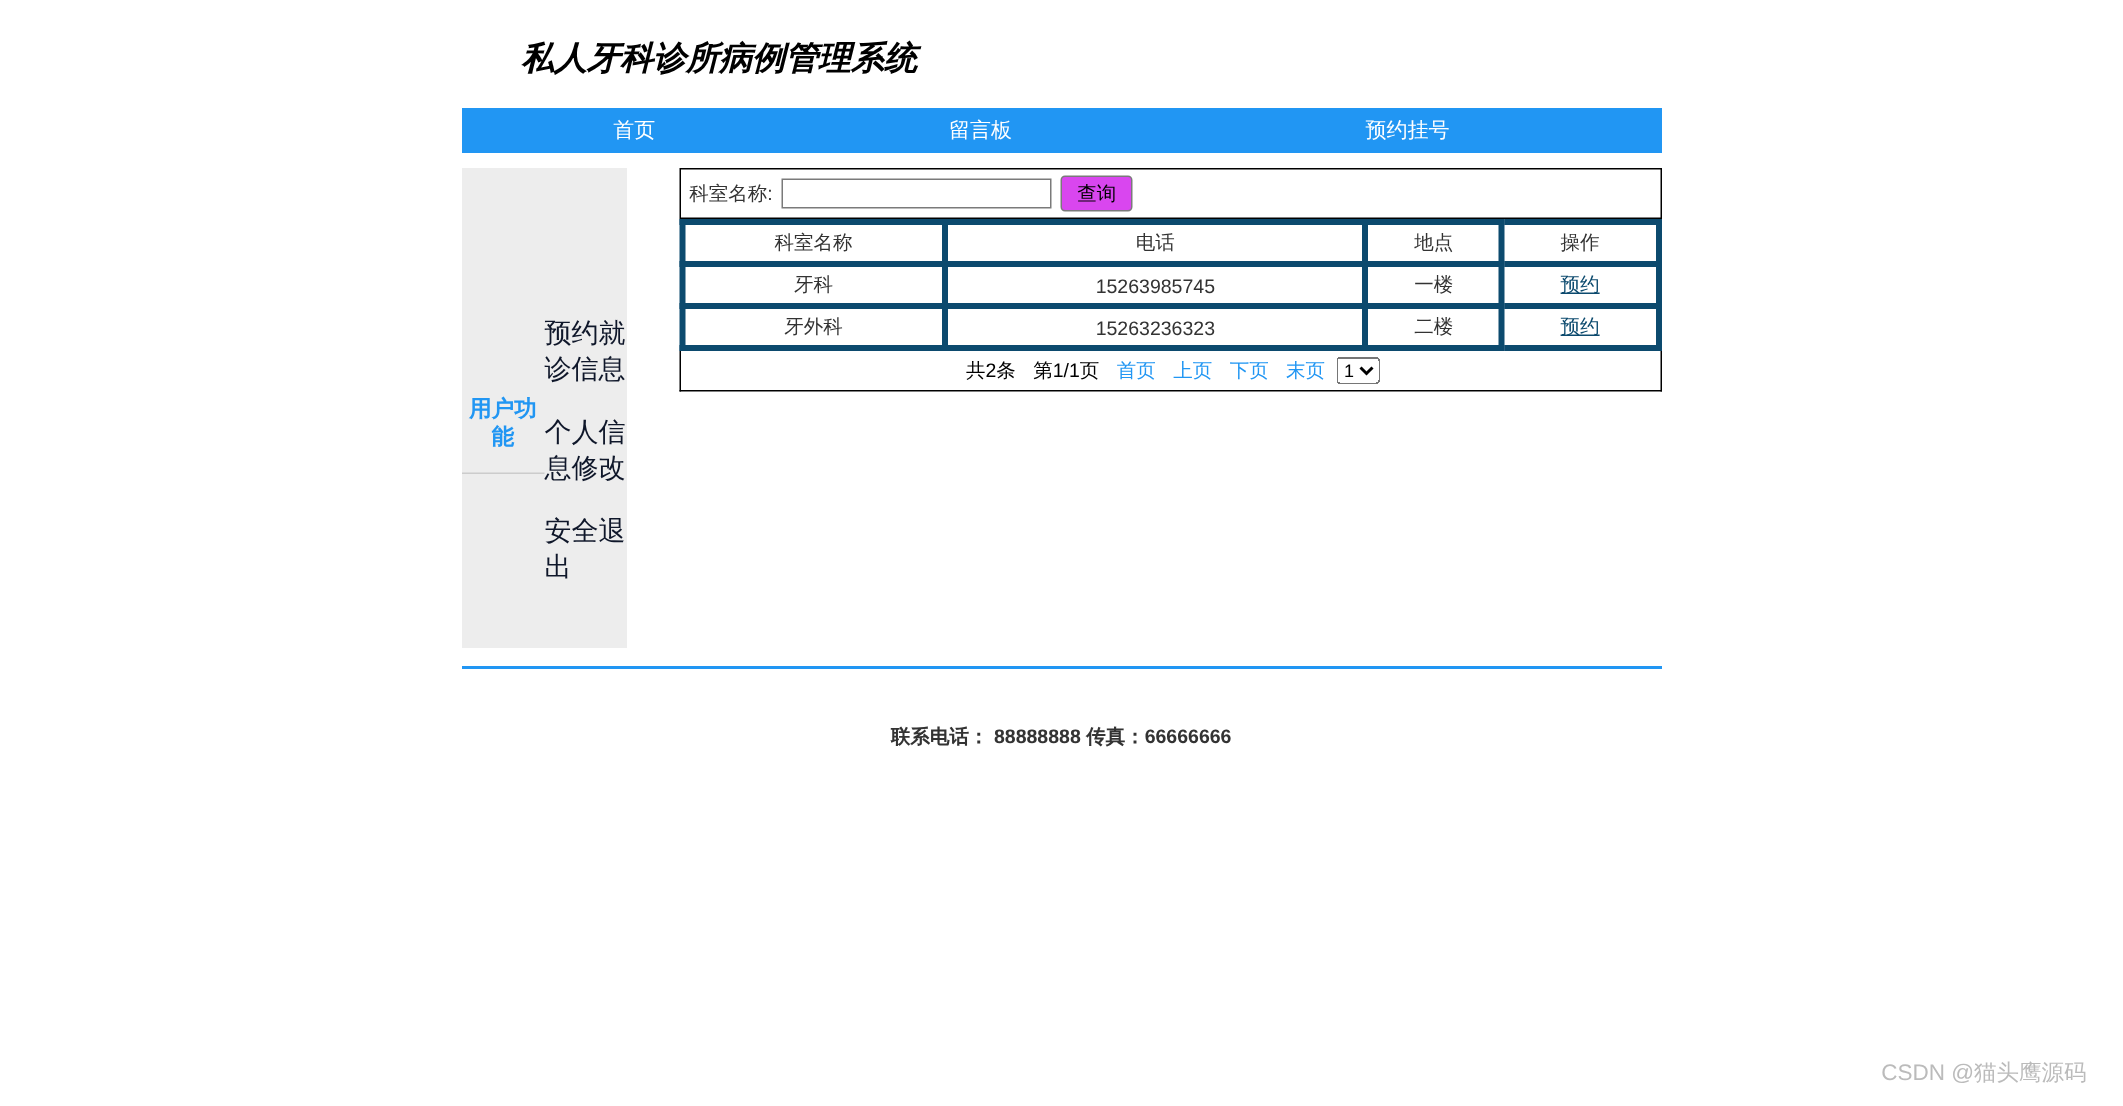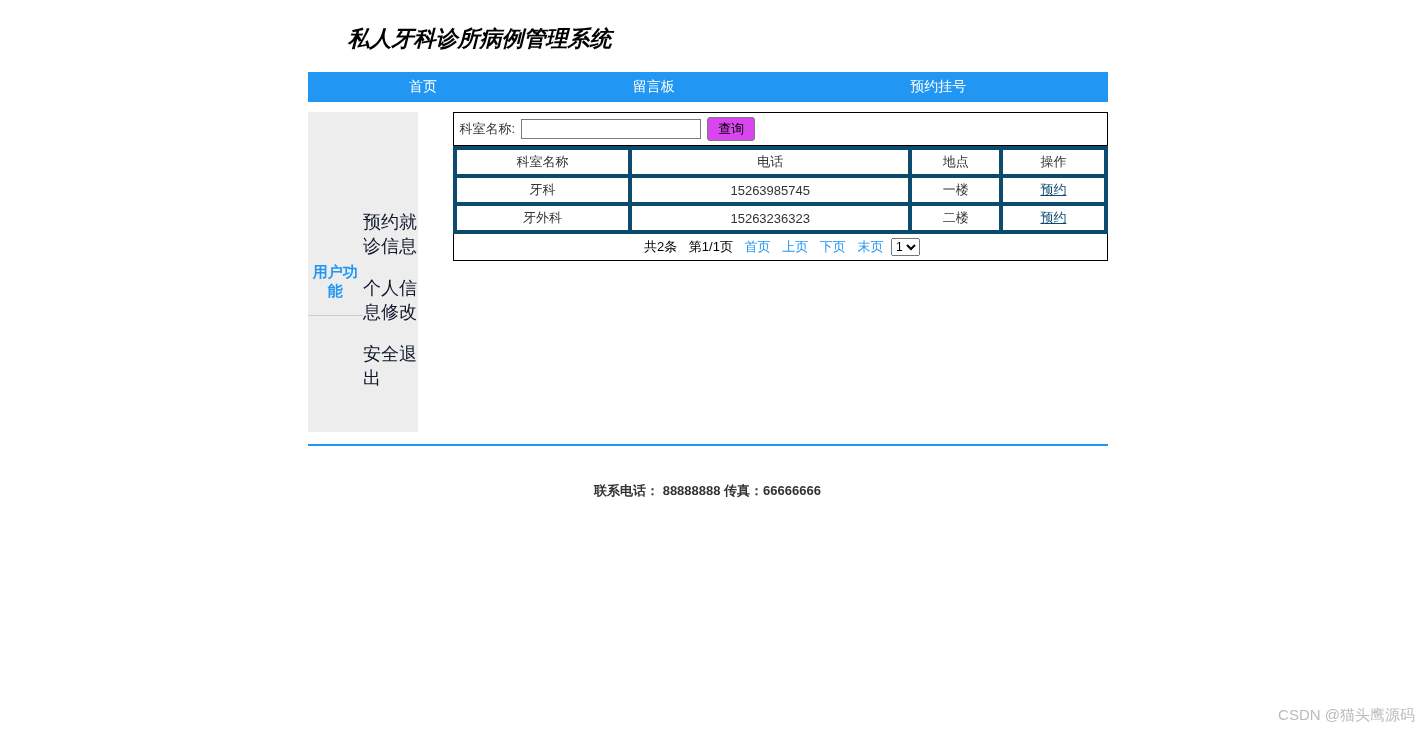--- a/index.html
+++ b/index.html
@@ -28,21 +28,21 @@
     table.data th { background: #fff; }
     .op-link { color: #0c4a6e; text-decoration: underline; cursor: pointer; }
     .pager { border: 1px solid #000; border-top: none; text-align: center; padding: 4px 0; }
     .pager span { margin: 0 4px; }
     .pager .pg-text { color: #000000; }
     .pager .pg-link { color: #2196f3; cursor: pointer; }
     .pager select { font-size: 12px; }
     .footer-line { border-top: 2px solid #2196f3; margin-top: 12px; }
     .footer { text-align: center; margin-top: 34px; line-height: 22px; font-size: 13px; font-weight: bold; }
     .footer a { color: #551a8b; text-decoration: underline; cursor: pointer; }
-    .watermark { position: fixed; bottom: 12px; right: 0; color: #bbb; font-size: 15px; }
+    .watermark { position: fixed; bottom: 12px; right: 24px; color: #bbb; font-size: 15px; }
   </style>
 </head>
 <body>
 
 <div class="container">
   <div class="header">
     <h1>私人牙科诊所病例管理系统</h1>
   </div>
 
   <div class="nav">

